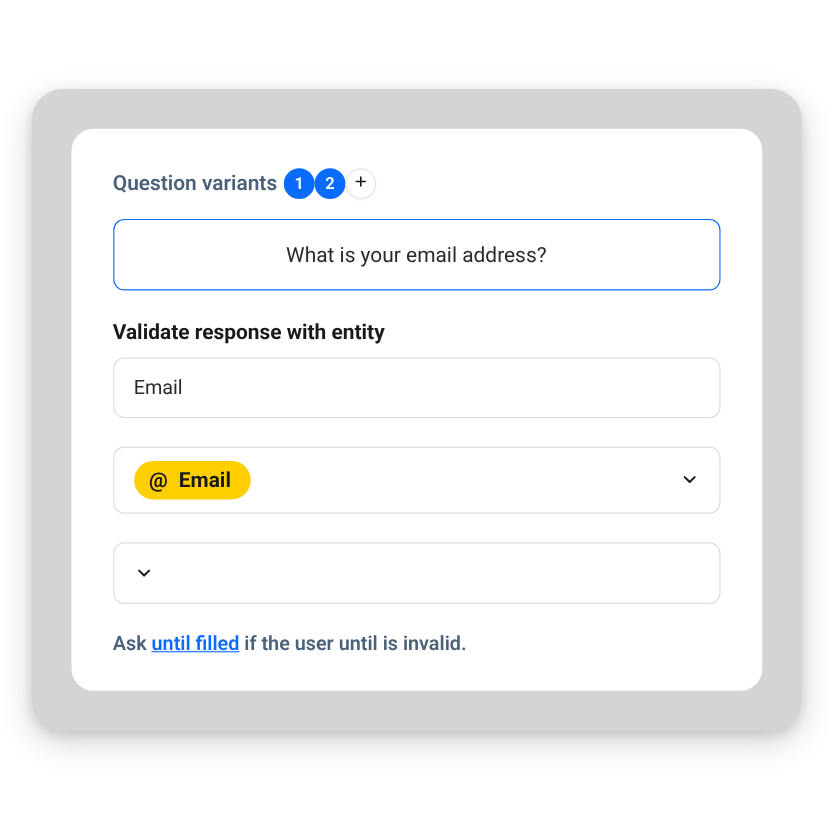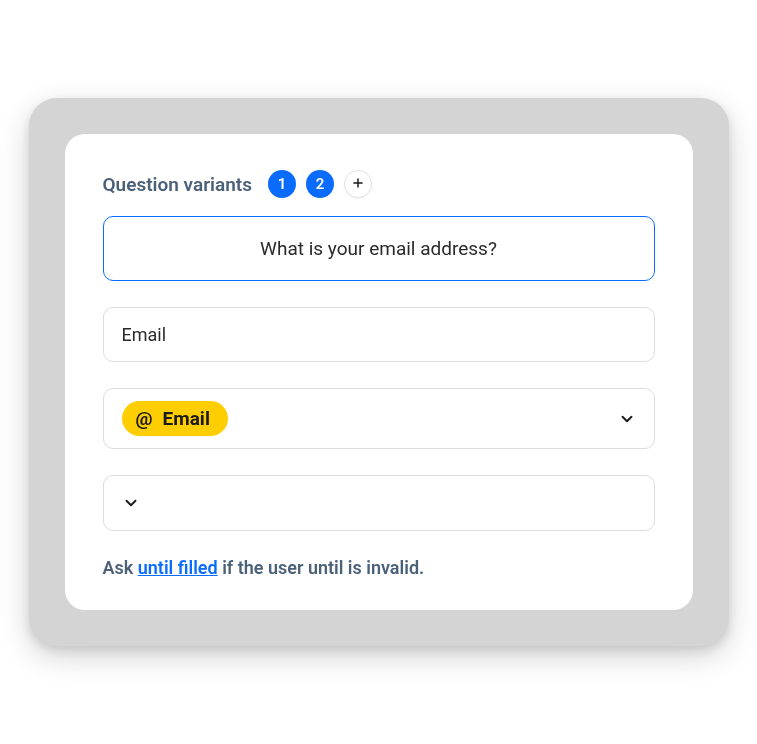--- a/index.html
+++ b/index.html
@@ -24,21 +24,21 @@
       box-shadow: 0 10px 30px rgba(0,0,0,0.18), 0 4px 10px rgba(0,0,0,0.1);
     }
     .card {
       background: #ffffff;
       border-radius: 20px;
       padding: 36px 38px 32px 38px;
     }
     .variants-header {
       display: flex;
       align-items: center;
-      gap: 10px;
+      gap: 0;
       margin-bottom: 18px;
     }
     .variants-label {
       color: #4b6179;
       font-size: 19px;
       font-weight: 600;
       margin-right: 6px;
     }
     .variant-badge {
       width: 28px;
@@ -167,20 +167,21 @@
           <svg viewBox="0 0 24 24" fill="none" stroke="#1a1a1a" stroke-width="2.5" stroke-linecap="round">
             <line x1="12" y1="5" x2="12" y2="19"></line>
             <line x1="5" y1="12" x2="19" y2="12"></line>
           </svg>
         </span>
       </div>
     </div>
 
     <input type="text" class="question-input" value="What is your email address?" style="">
 
+    <div class="field-label">Validate response with entity</div>
     <input type="text" class="text-field" value="Email" style="">
 
     <div class="select-field">
       <span class="attr-pill">
         <span class="at-symbol">@</span>
         <span>Email</span>
       </span>
       <span class="chevron">
         <svg viewBox="0 0 24 24" fill="none" stroke="#1a1a1a" stroke-width="2.5" stroke-linecap="round" stroke-linejoin="round">
           <polyline points="6 9 12 15 18 9"></polyline>

